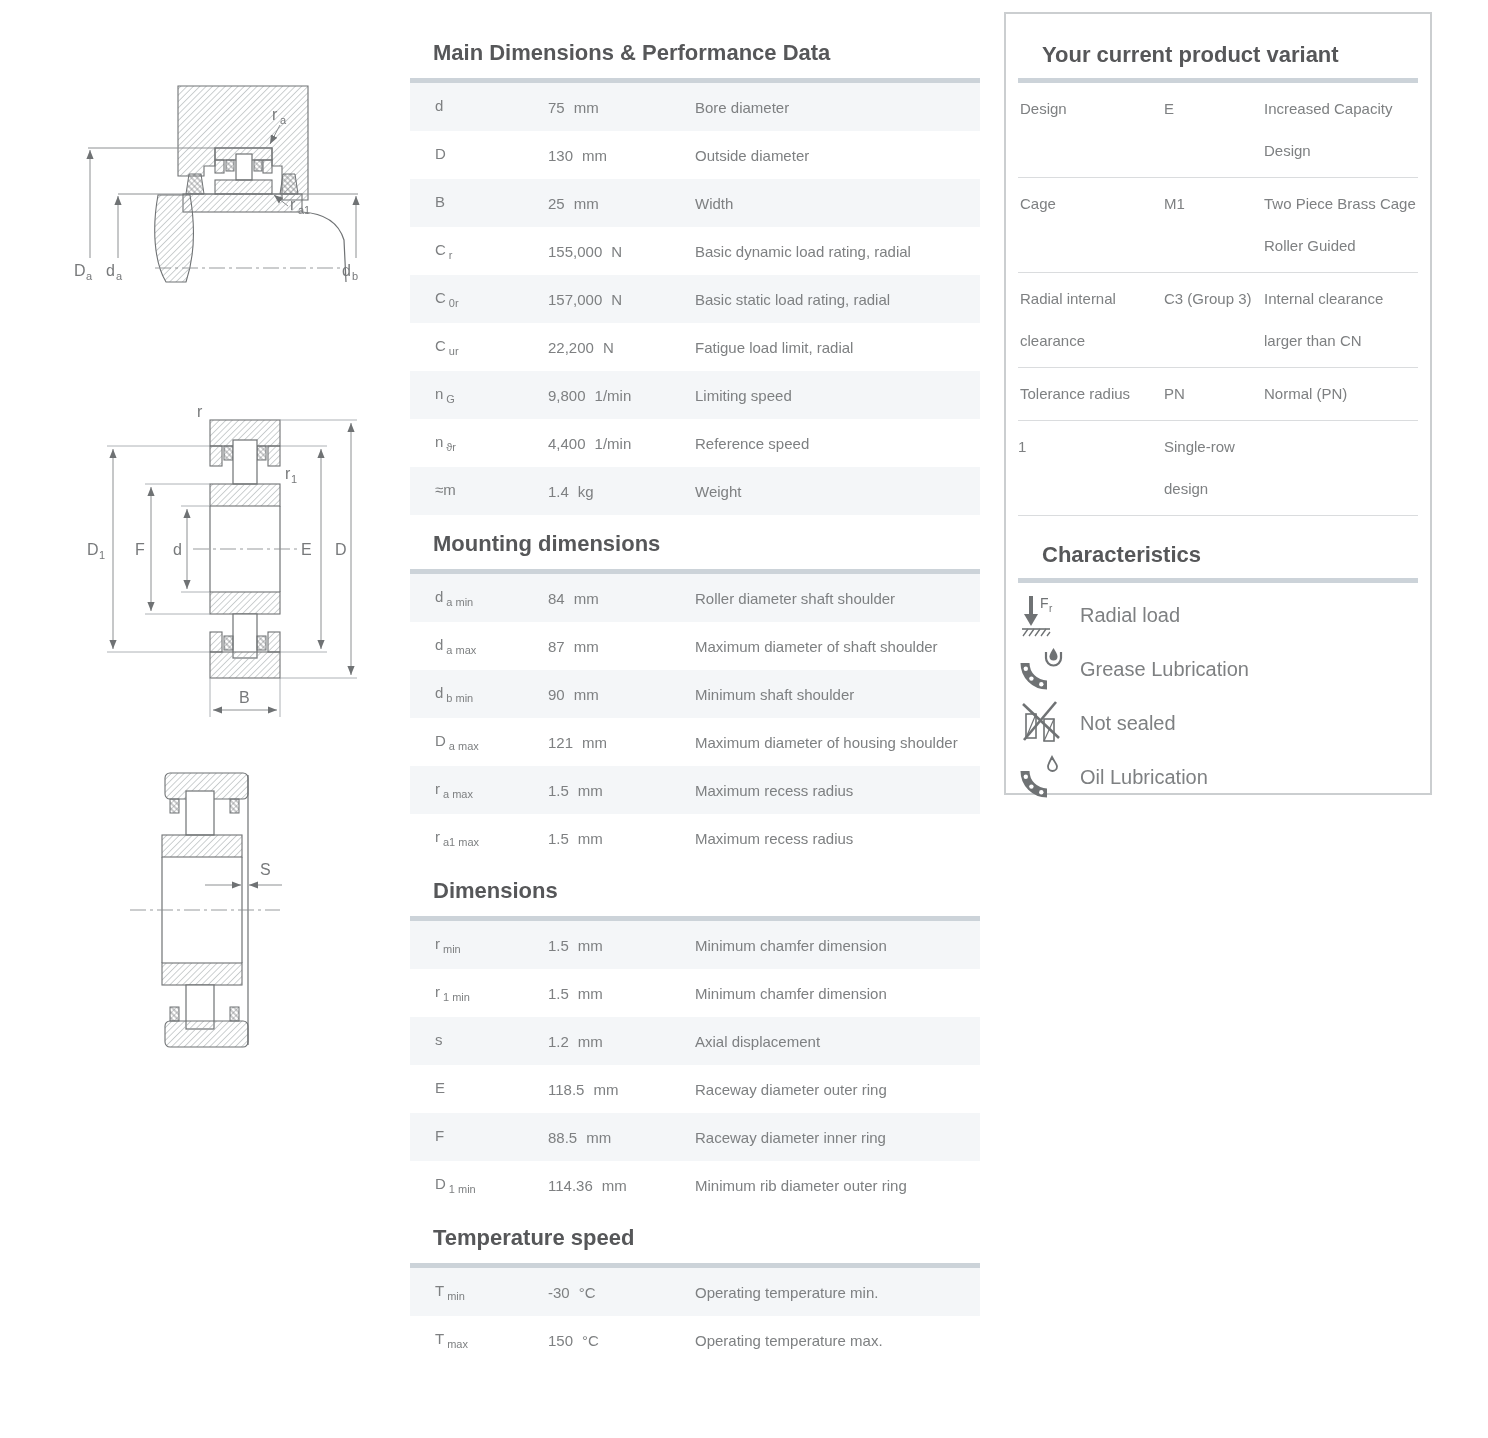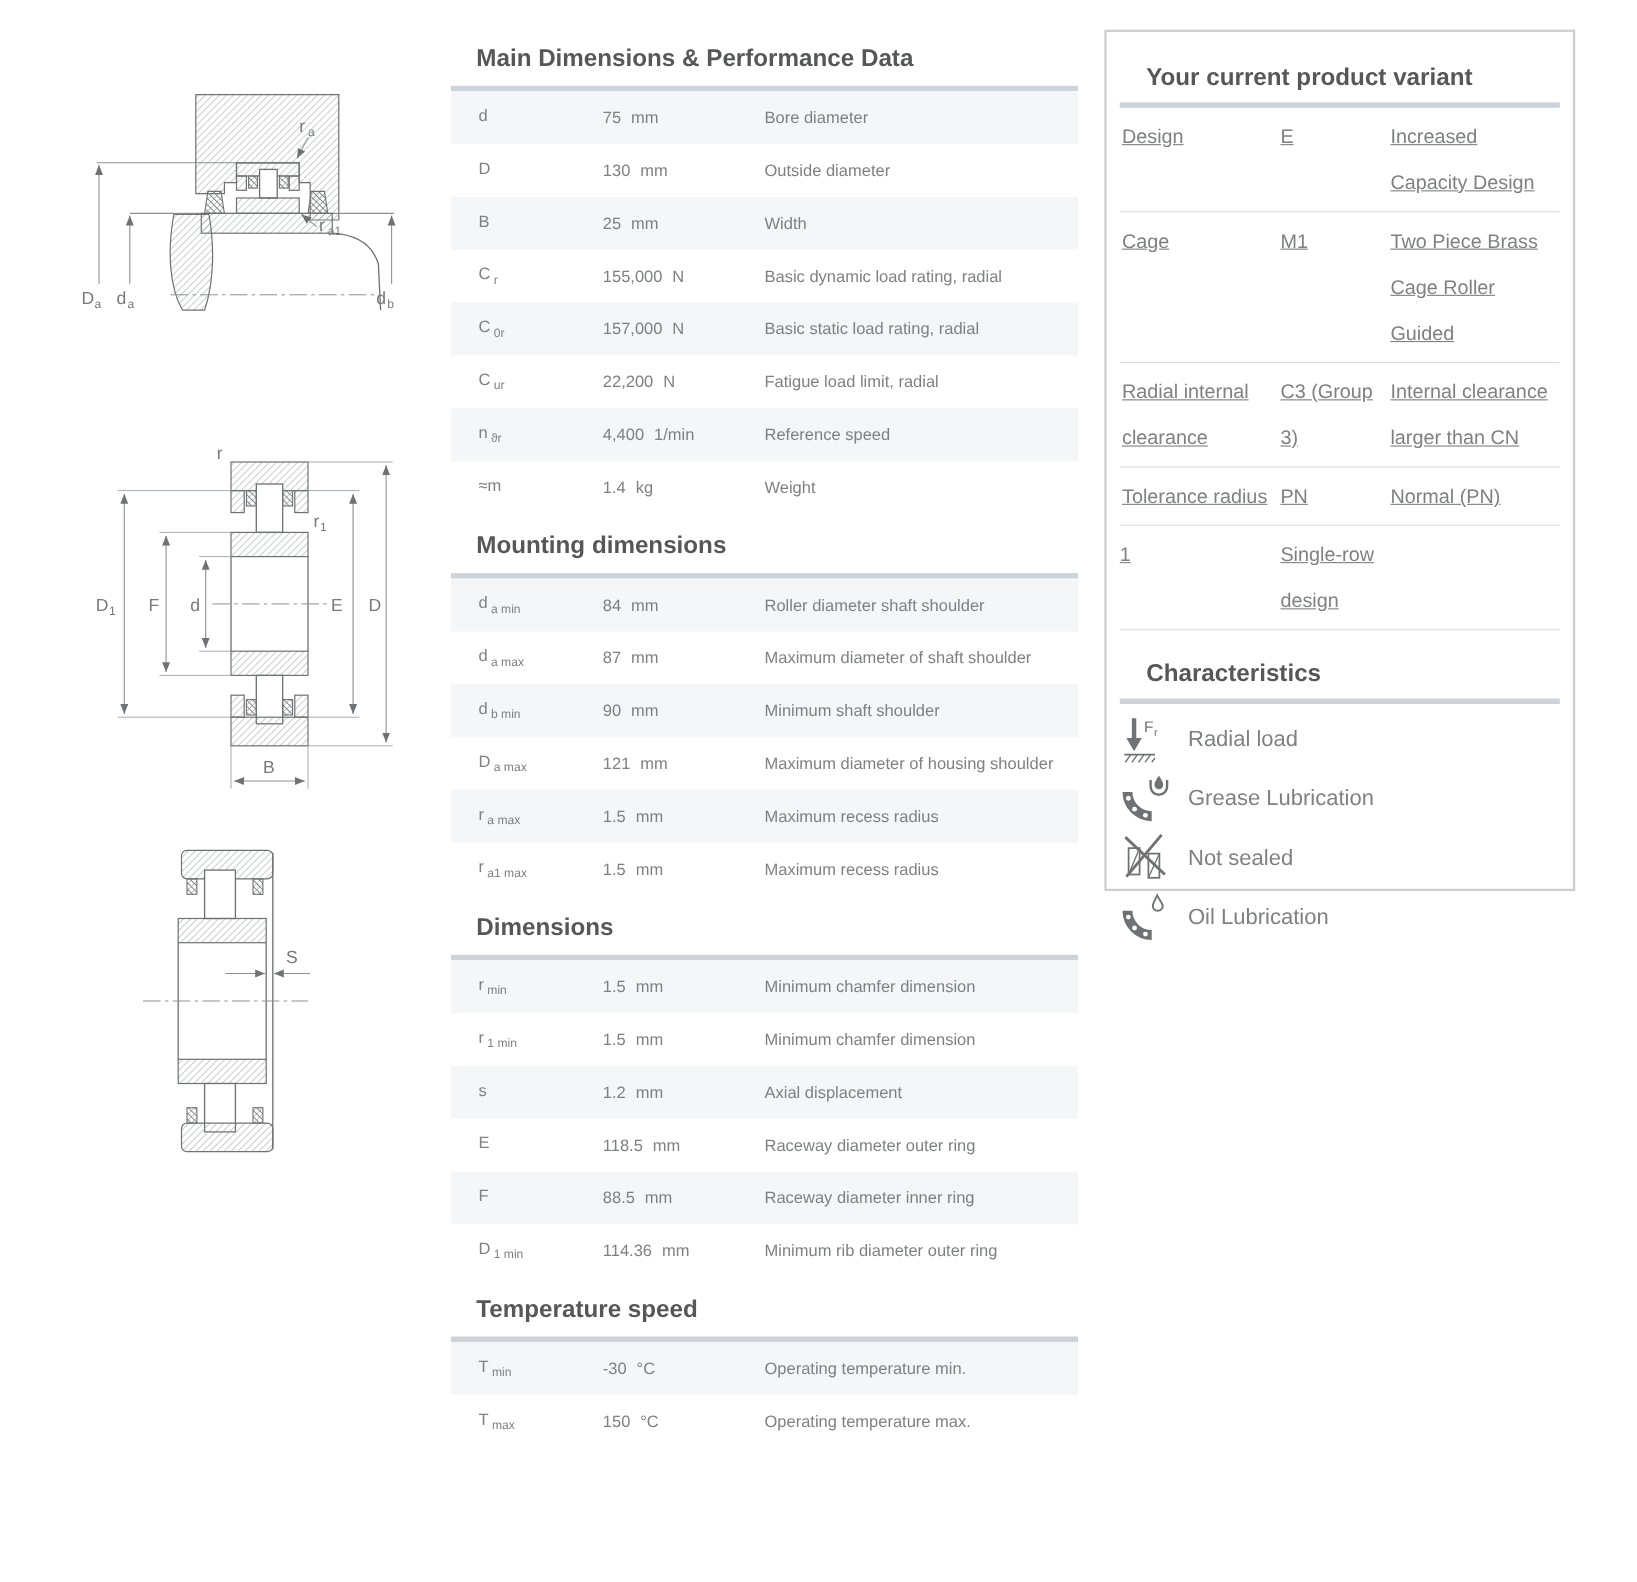--- a/index.html
+++ b/index.html
@@ -12,23 +12,23 @@
   .spec-section.first{margin-top:40px;}
   h2.sec-title{font-size:22px;line-height:26px;font-weight:700;color:#565759;margin:0 0 12px 23px;}
   .divider{height:5px;background:#ccd3d9;}
   .t-rows > .t-row:nth-child(odd){background:#f4f6f8;}
   .t-row{display:grid;grid-template-columns:113px 147px 1fr;align-items:center;height:48px;padding-left:25px;font-size:15px;color:#7e8082;}
   .t-row .sym{color:#7e8082;}
   .t-row sub{font-size:11px;margin-left:3px;}
   .t-row .unit{margin-left:9px;}
 
   
-  .side-panel{position:absolute;left:1004px;top:27px;width:428px;height:783px;border:2px solid #cbced0;box-sizing:border-box;padding:0 12px;background:#fff;}
+  .side-panel{position:absolute;left:1004px;top:12px;width:428px;height:783px;border:2px solid #cbced0;box-sizing:border-box;padding:0 12px;background:#fff;}
   .side-panel h2.sec-title{margin:28px 0 10px 24px;}
-  .v-rows > .v-row{display:grid;grid-template-columns:146px 100px 1fr;align-items:start;font-size:18px;line-height:42px;padding:5px 0;border-bottom:1px solid #dadcde;color:#7e8082;text-decoration:underline;}
+  .v-rows > .v-row{display:grid;grid-template-columns:146px 100px 1fr;align-items:start;font-size:15px;line-height:42px;padding:5px 0;border-bottom:1px solid #dadcde;color:#7e8082;}
   .v-row .v-label{padding-left:2px;}
   .char-title{margin-top:26px !important;}
   .char-list{margin-top:10px;}
   .char-item{display:flex;align-items:center;gap:16px;margin:10px 0 10px 2px;height:44px;}
   .char-item .c-label{font-size:20px;color:#7e8082;}
   .char-icon{width:44px;height:44px;flex:0 0 44px;}
   .char-icon .st{stroke:#6f7274;fill:none;}
   .char-icon .fl{fill:#6f7274;stroke:none;}
 
   
@@ -216,20 +216,25 @@
             <div class="val"><span>157,000</span><span class="unit">N</span></div>
             <div class="desc">Basic static load rating, radial</div>
           </div>
 
           <div class="t-row">
             <div class="sym"><span>C</span><sub>ur</sub></div>
             <div class="val"><span>22,200</span><span class="unit">N</span></div>
             <div class="desc">Fatigue load limit, radial</div>
           </div>
 
+          <div class="t-row">
+            <div class="sym"><span>n</span><sub>G</sub></div>
+            <div class="val"><span>9,800</span><span class="unit">1/min</span></div>
+            <div class="desc">Limiting speed</div>
+          </div>
 
           <div class="t-row">
             <div class="sym"><span>n</span><sub>ϑr</sub></div>
             <div class="val"><span>4,400</span><span class="unit">1/min</span></div>
             <div class="desc">Reference speed</div>
           </div>
 
           <div class="t-row">
             <div class="sym"><span>≈m</span><sub></sub></div>
             <div class="val"><span>1.4</span><span class="unit">kg</span></div>

